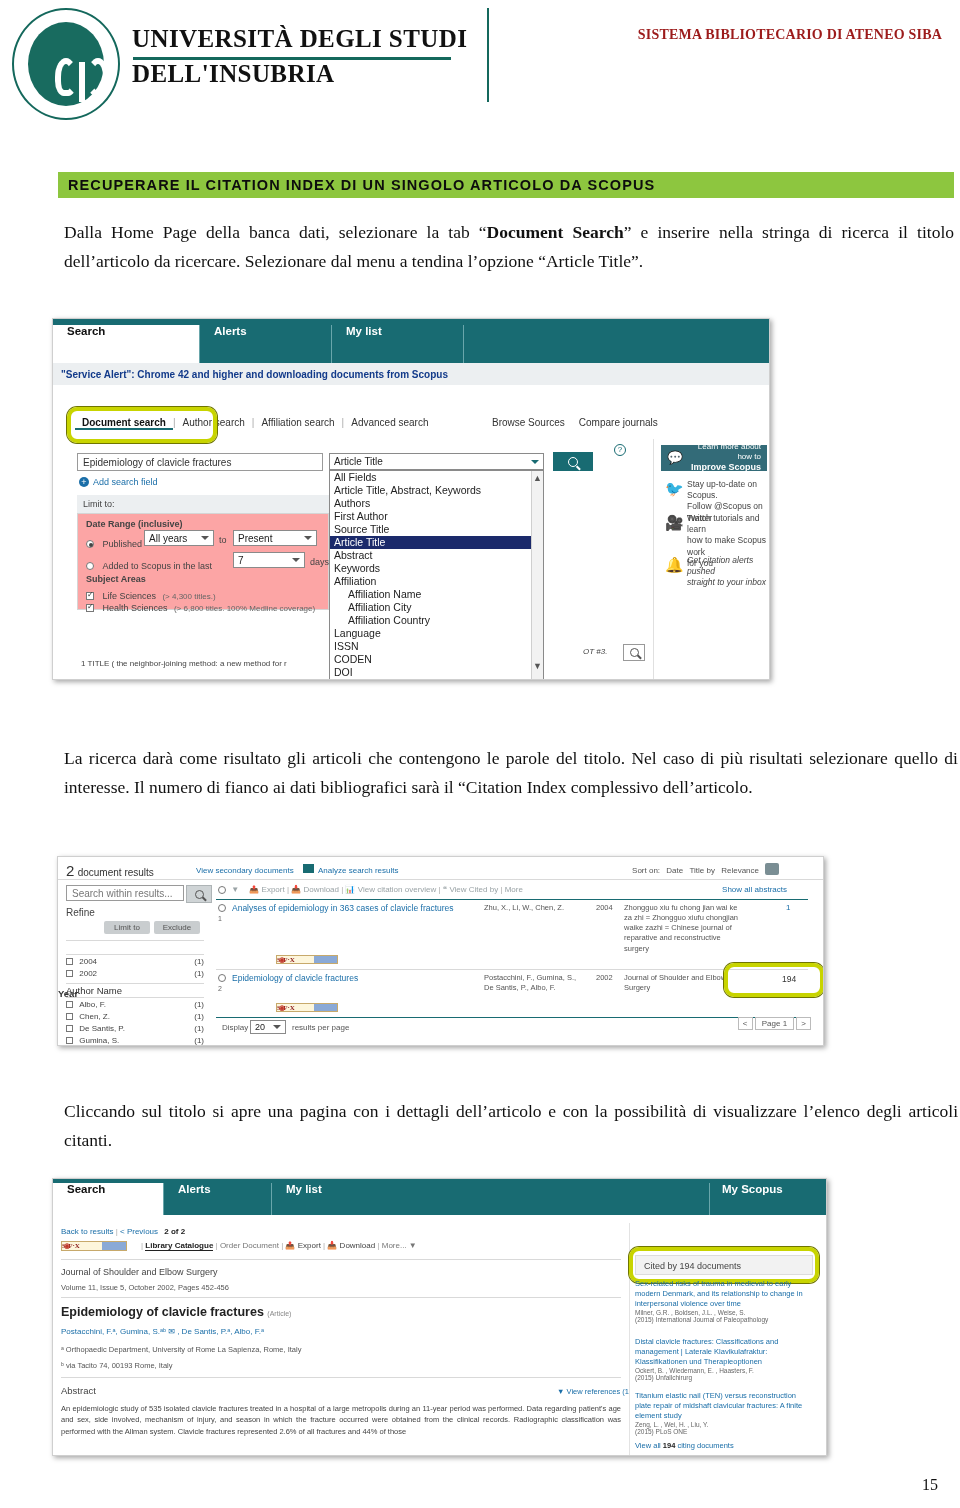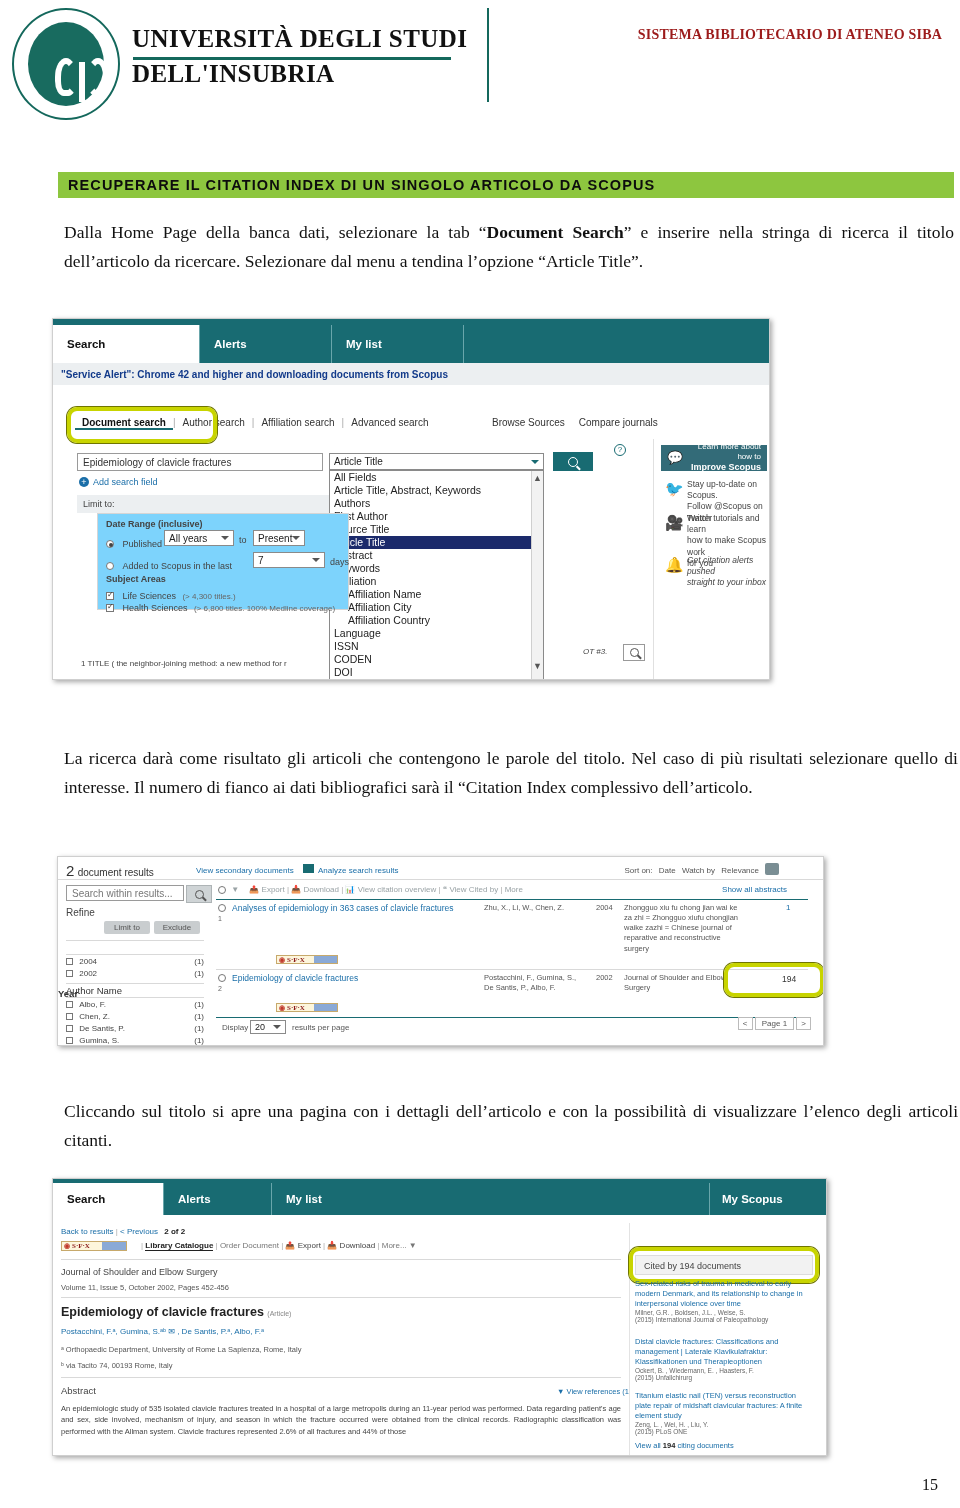--- a/index.html
+++ b/index.html
@@ -96,21 +96,21 @@
     color:#333;
     overflow:hidden;
     box-sizing:border-box;
   }
   .shot-shadow { box-shadow:2px 2px 5px rgba(0,0,0,.35); }
 
   .tabbar { position:absolute; left:0; top:0; height:44px; background:#186b72; width:100%; }
   .tab {
     position:absolute; top:6px; height:38px;
     color:#ffffff; font-size:11.5px; font-weight:bold;
-    display:flex; align-items:center; padding-left:14px;
+    display:flex; align-items:flex-start; padding-left:14px;
     border-left:1px solid #69a6ab; box-sizing:border-box;
   }
   .tab.active { background:#ffffff; color:#111; border-left:none; }
 
   .alertbar {
     position:absolute; left:0; height:22px; width:100%;
     background:#eceff1; color:#123a8a; font-size:10px; font-weight:bold;
     display:flex; align-items:center; padding-left:8px; box-sizing:border-box;
   }
 
@@ -174,21 +174,21 @@
     position:absolute; background:#fff; border:1px solid #8a8a8a; font-size:10px;
     display:flex; align-items:center; padding-left:4px; box-sizing:border-box; color:#222;
   }
   .caret { position:absolute; right:4px; top:50%; margin-top:-2px; width:0;height:0;
     border-left:4px solid transparent;border-right:4px solid transparent;border-top:4px solid #555; }
 
   .hr { position:absolute; background:#d9d9d9; height:1px; }
   .sfx {
     position:absolute; height:9px; border:1px solid #c7a96b;
     background:linear-gradient(to right,#fdf6dc 0%,#fdf6dc 62%,#8aa9d6 62%,#8aa9d6 100%);
-    font-size:7px; color:#8b1a1a; font-weight:bold; display:flex; align-items:center; padding-left:10px;
+    font-size:7px; color:#8b1a1a; font-weight:bold; display:flex; align-items:center; padding-left:0;
     box-sizing:border-box; font-family:"Liberation Serif", serif;text-align:center;
   }
   .sfx:before { content:"\25C9"; position:absolute; left:2px; font-size:7px; color:#c0392b; }
 
   .footer-num {
     position:absolute; right:22px; bottom:14px;
     font-family:"Liberation Serif", serif; font-size:16px; color:#111;
   }
 </style>
 </head>
@@ -285,32 +285,32 @@
     </div>
 
     <div class="searchbtn" style="left:500px; top:133px; width:40px; height:19px;">
       <span class="q"></span>
     </div>
     <div style="position:absolute;left:561px;top:125px;width:10px;height:10px;border:1px solid #186b72;border-radius:50%;color:#186b72;font-size:8px;line-height:10px;text-align:center;">?</div>
 
     <div class="gray-panel" style="left:24px; top:176px; width:252px; height:18px; border:none; background:#eceff1;">
       <div class="lbl" style="left:6px; top:4px;"><span>Limit to:</span></div>
     </div>
-    <div class="gray-panel" style="left:24px; top:194px; width:252px; height:97px; background:#7dd3fc;margin-left:20px;">
+    <div class="gray-panel" style="left:24px; top:194px; width:252px; height:97px; background:#fca5a5;">
       <div class="lbl b" style="left:8px; top:5px;"><span>Date Range (inclusive)</span></div>
       <div style="position:absolute;left:8px;top:20px;">
         <span class="radio on"></span>
         <span class="lbl" style="position:relative;left:4px;top:-1px;"><span>Published</span></span>
       </div>
       <div class="selbox" style="left:66px; top:16px; width:70px; height:16px;">
         <span>All years</span>
           <span class="caret"></span>
       </div>
       <div class="lbl" style="left:141px; top:21px;"><span>to</span></div>
-      <div class="selbox" style="left:155px; top:16px; width:52px; height:16px;">
+      <div class="selbox" style="left:155px; top:16px; width:84px; height:16px;">
         <span>Present</span>
           <span class="caret"></span>
       </div>
       <div style="position:absolute;left:8px;top:42px;">
         <span class="radio"></span>
         <span class="lbl" style="position:relative;left:4px;top:-1px;"><span>Added to Scopus in the last</span></span>
       </div>
       <div class="selbox" style="left:155px; top:38px; width:72px; height:16px;">
         <span>7</span>
           <span class="caret"></span>
@@ -382,21 +382,21 @@
     <div class="small link" style="position:absolute;left:138px;top:9px;">
       <span>View secondary documents</span>
     </div>
     <div style="position:absolute;left:245px;top:7px;width:11px;height:9px;background:#186b72;"></div>
     <div class="small link" style="position:absolute;left:260px;top:9px;">
       <span>Analyze search results</span>
     </div>
     <div class="small" style="position:absolute;right:64px;top:9px;color:#555;">
       <span>Sort on:</span>
       <span style="margin-left:4px;">Date</span>
-      <span style="margin-left:4px;">Watch by</span>
+      <span style="margin-left:4px;">Title by</span>
       <span style="margin-left:4px;">Relevance</span>
     </div>
     <div style="position:absolute;right:44px;top:6px;width:14px;height:12px;background:#7a8e94;border-radius:2px;"></div>
 
     <div class="hr" style="left:0;top:22px;width:767px;"></div>
 
     <div class="inp" style="left:8px; top:28px; width:118px; height:16px; color:#777;">
       <span>Search within results...</span>
     </div>
     <div style="position:absolute;left:128px;top:28px;width:24px;height:16px;background:#cfd4d6;border:1px solid #aeb4b6;display:flex;align-items:center;justify-content:center;">

